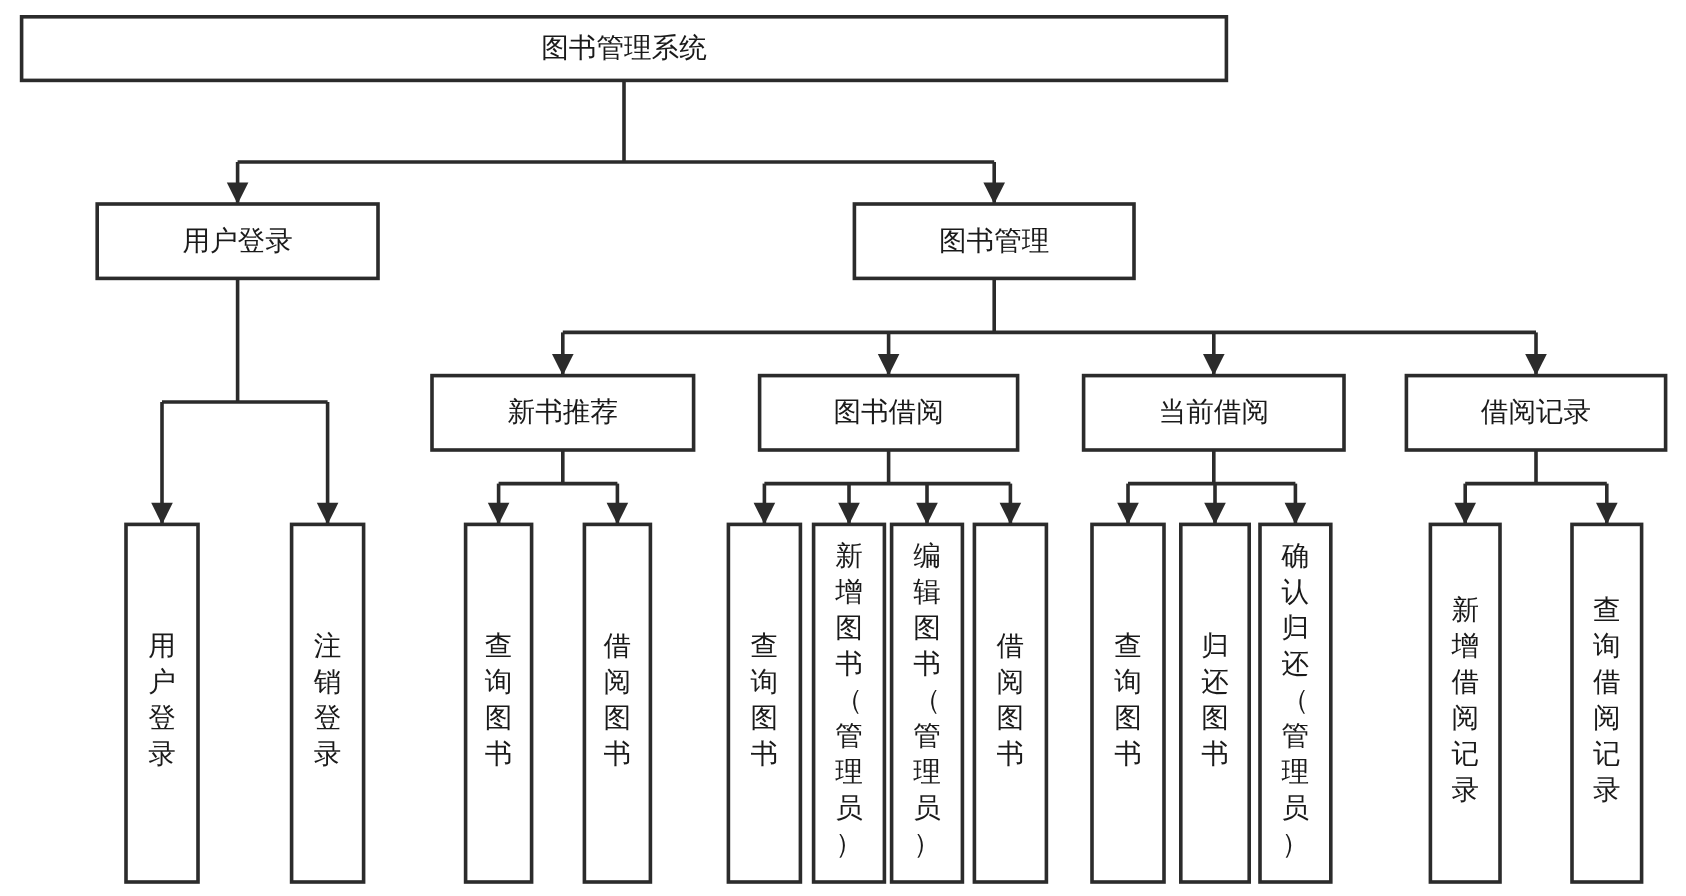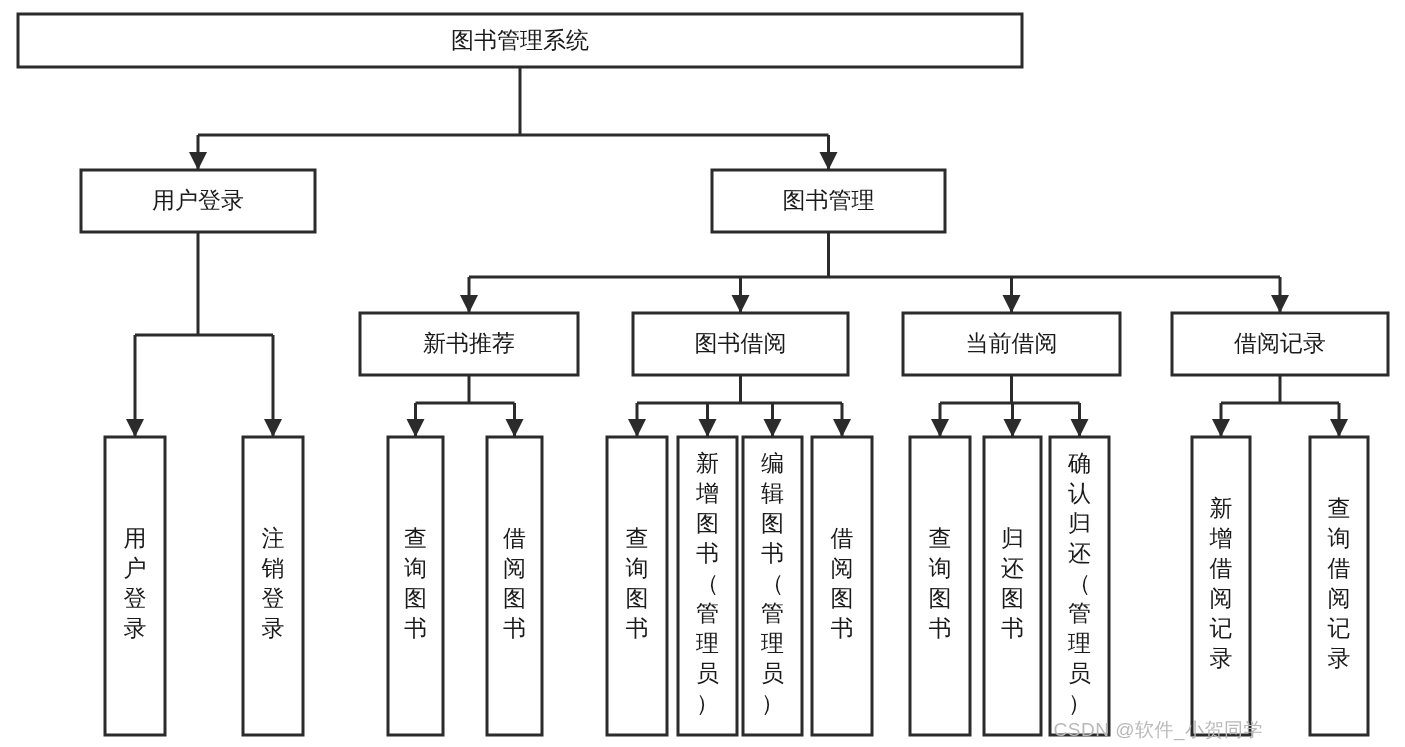--- a/index.html
+++ b/index.html
@@ -214,14 +214,13 @@
         <g>
           <rect x="1192" y="437" width="58" height="298" class="node-rect"></rect>
           <text x="1221" class="node-label-v"><tspan x="1221" y="516">新</tspan><tspan x="1221" y="546">增</tspan><tspan x="1221" y="576">借</tspan><tspan x="1221" y="606">阅</tspan><tspan x="1221" y="636">记</tspan><tspan x="1221" y="666">录</tspan></text>
         </g>
         <g>
           <rect x="1310" y="437" width="58" height="298" class="node-rect"></rect>
           <text x="1339" class="node-label-v"><tspan x="1339" y="516">查</tspan><tspan x="1339" y="546">询</tspan><tspan x="1339" y="576">借</tspan><tspan x="1339" y="606">阅</tspan><tspan x="1339" y="636">记</tspan><tspan x="1339" y="666">录</tspan></text>
         </g>
       </g>
   </svg>
-  <div class="watermark">CSDN @软件_小贺同学</div>
 </div>
 
 </body></html>

